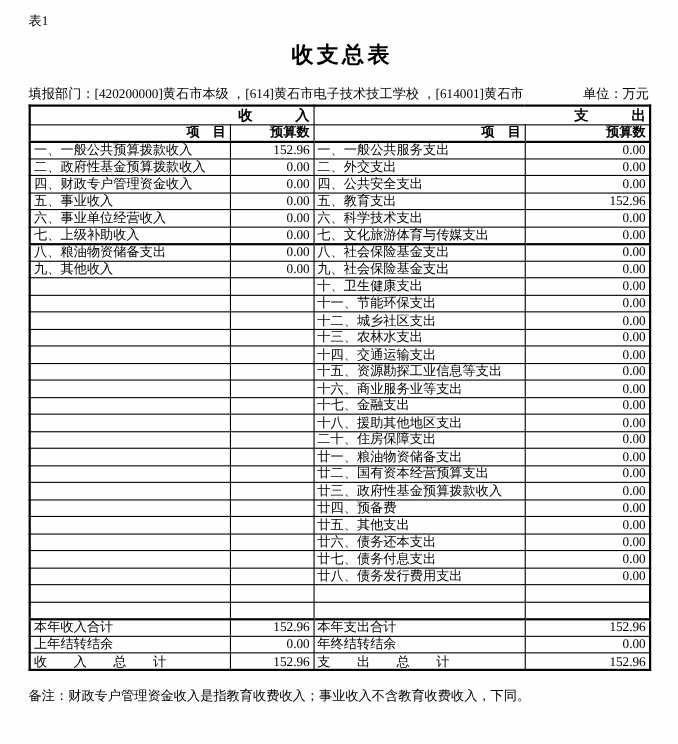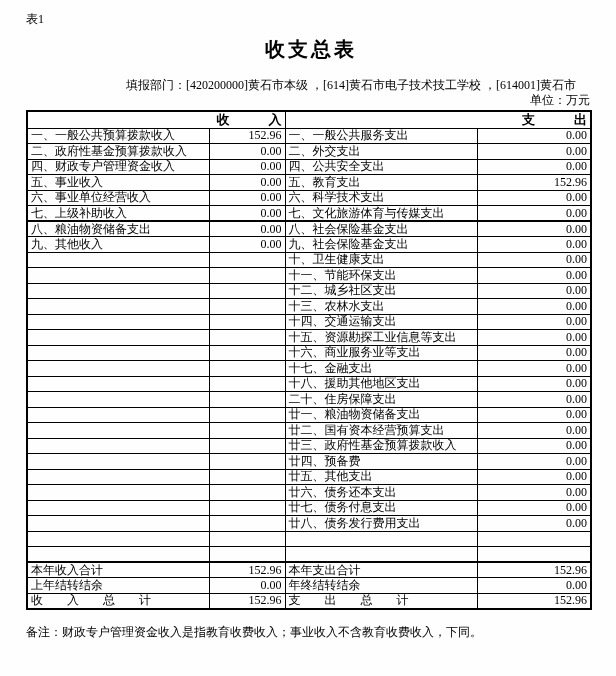--- a/index.html
+++ b/index.html
@@ -20,21 +20,20 @@
     letter-spacing: 3px;
     margin: 10px 0 15px 0;
   }
   .meta {
     display: flex;
     width: 564px;
     font-size: 12px;
     line-height: 15px;
     margin-bottom: 2px;
     align-items: flex-end;
-    flex-direction: column;
   }
   .dept {
     width: 464px;
     white-space: nowrap;
     overflow: hidden;
   }
   .unit { margin-left: auto; white-space: nowrap; }
 
   table.summary {
     border-collapse: collapse;
@@ -89,20 +88,26 @@
       <col class="c1">
         <col class="c2">
         <col class="c3">
         <col class="c4">
     </colgroup>
     <thead>
       <tr class="section-row">
         <th colspan="2">收　　　入</th>
         <th colspan="2">支　　　出</th>
       </tr>
+      <tr class="colhead-row">
+        <th>项　目</th>
+        <th>预算数</th>
+        <th>项　目</th>
+        <th>预算数</th>
+      </tr>
     </thead>
     <tbody id="data-rows">
         <tr>
           <td class="item">一、一般公共预算拨款收入</td>
           <td class="num">152.96</td>
           <td class="item">一、一般公共服务支出</td>
           <td class="num">0.00</td>
         </tr>
         <tr>
           <td class="item">二、政府性基金预算拨款收入</td>

